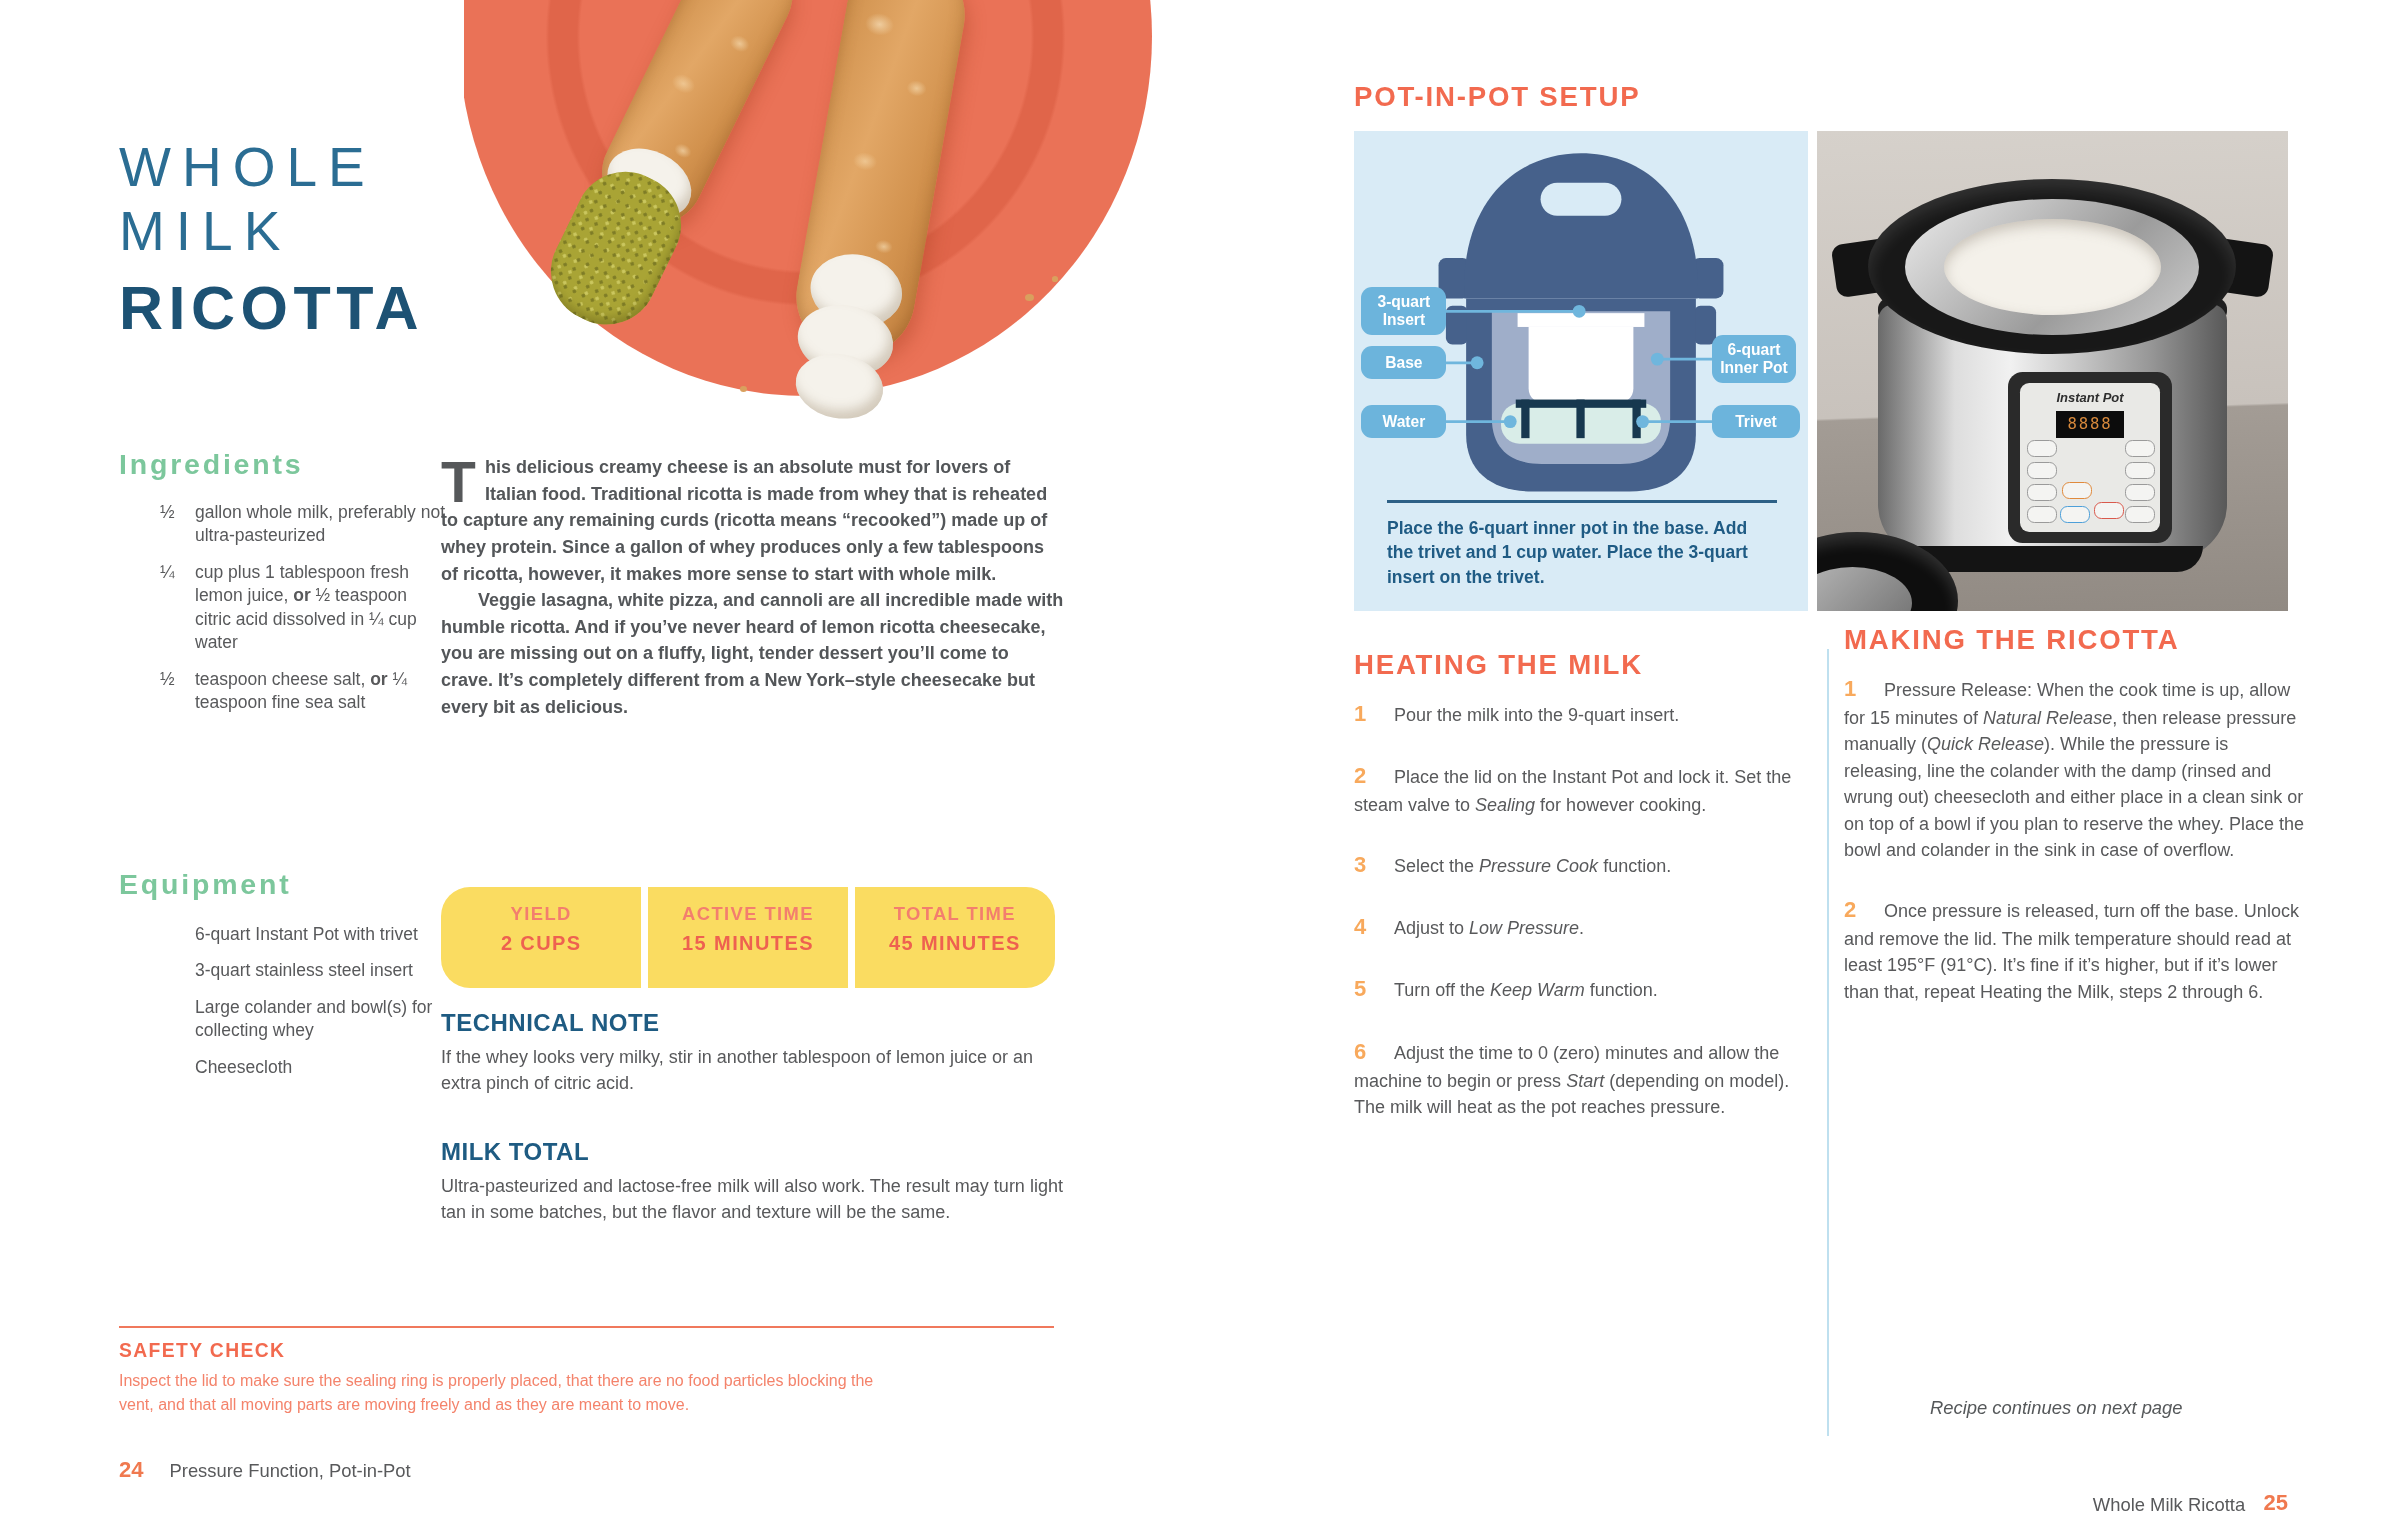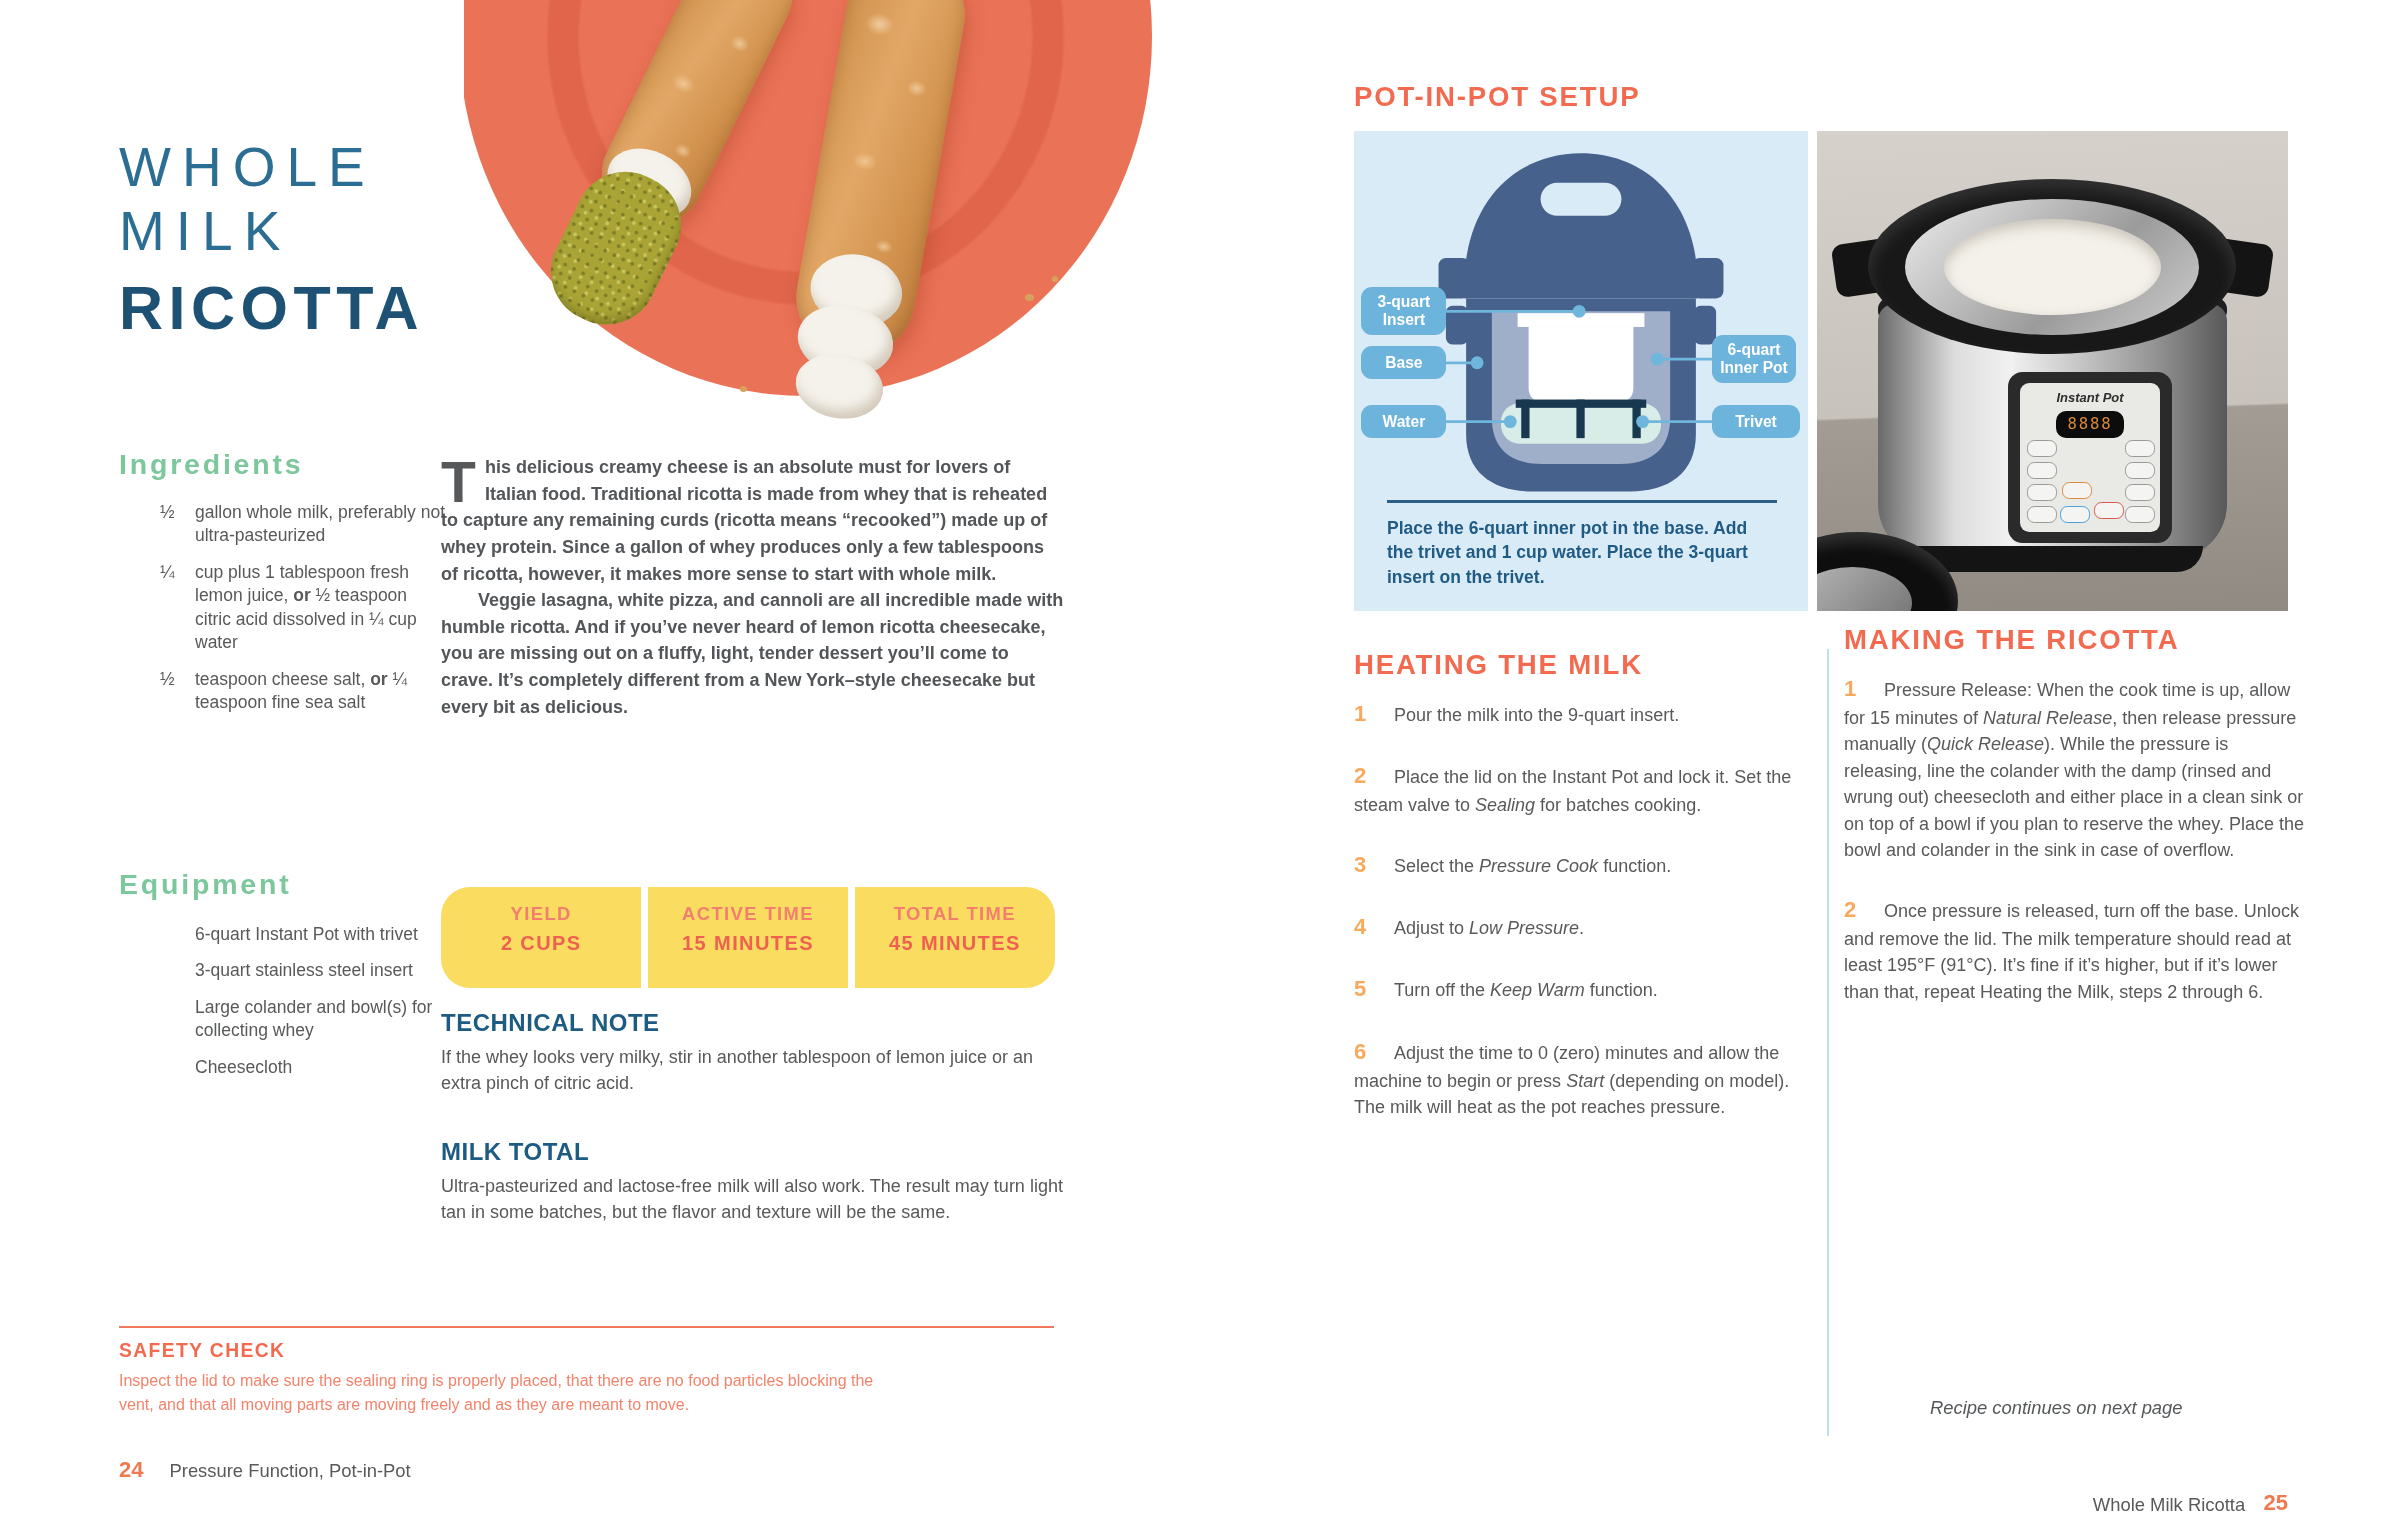--- a/index.html
+++ b/index.html
@@ -107,21 +107,21 @@
   .pot-body{position:absolute;left:61px;top:173px;width:349px;height:255px;
      border-radius:16.5px 16.5px 55px 55px;
      background:linear-gradient(90deg,#6A6A6A,#DDDDDD 22%,#F1F1F1 38%,#CCCCCC 55%,#979797 78%,#585858);}
   .pot-lip{position:absolute;left:61px;top:167px;width:349px;height:24px;border-radius:11px;
      background:#1F1F1F;}
   .panel{position:absolute;left:191px;top:241px;width:164px;height:171px;background:#2A2A2A;
      border-radius:14.7px;}
   .panel-face{position:absolute;left:12px;top:11px;width:140px;height:149px;background:#E9E9E6;
      border-radius:9.2px;text-align:center;}
   .brand{font-size:13px;font-weight:700;color:#2E2E2E;font-style:italic;margin-top:7.4px;}
-  .lcd{margin:5.5px auto 0;width:68px;height:27.6px;background:#0C0C0C;border-radius:10px;
+  .lcd{margin:5.5px auto 0;width:68px;height:27.6px;background:#0C0C0C;border-radius:0;
      color:#D98A3C;font-family:"DejaVu Sans Mono",monospace;font-size:15.6px;letter-spacing:1.8px;
      line-height:27.6px;}
   .btn{position:absolute;width:27.6px;height:14.7px;border-radius:7.4px;background:#F4F4F2;
      border:0.9px solid #9a9a9a;}
   .btn.o{border:1.8px solid #E08A3C;} .btn.r{border:1.8px solid #D9594C;} .btn.b{border:1.8px solid #4C9FD9;}
   .pot-base{position:absolute;left:85px;top:415px;width:301px;height:26px;background:#141414;
      border-radius:0 0 37px 37px;}
   .fg-lid{position:absolute;left:-61px;top:401px;width:202px;height:138px;border-radius:50%;
      background:#0E0E0E;box-shadow:inset 0 9.2px 14.7px rgba(255,255,255,.15);}
   .fg-lid-inner{position:absolute;left:37px;top:35px;width:119px;height:72px;border-radius:50%;
@@ -318,21 +318,21 @@
     <div class="pot-base"></div>
     <div class="fg-lid">
       <div class="fg-lid-inner"></div>
     </div>
   </div>
 
   <div class="abs heating-col">
     <div class="orange-head col-head">HEATING THE MILK</div>
     <div class="steps" id="heating-steps">
         <p><span class="step-num">1</span><span>Pour the milk into the 9-quart insert.</span></p>
-        <p><span class="step-num">2</span><span>Place the lid on the Instant Pot and lock it. Set the steam valve to </span><em>Sealing</em><span> for batches cooking.</span></p>
+        <p><span class="step-num">2</span><span>Place the lid on the Instant Pot and lock it. Set the steam valve to </span><em>Sealing</em><span> for however cooking.</span></p>
         <p><span class="step-num">3</span><span>Select the </span><em>Pressure Cook</em><span> function.</span></p>
         <p><span class="step-num">4</span><span>Adjust to </span><em>Low Pressure</em><span>.</span></p>
         <p><span class="step-num">5</span><span>Turn off the </span><em>Keep Warm</em><span> function.</span></p>
         <p><span class="step-num">6</span><span>Adjust the time to 0 (zero) minutes and allow the machine to begin or press </span><em>Start</em><span> (depending on model). The milk will heat as the pot reaches pressure.</span></p>
       </div>
   </div>
 
   <div class="abs col-divider"></div>
 
   <div class="abs making-col">

